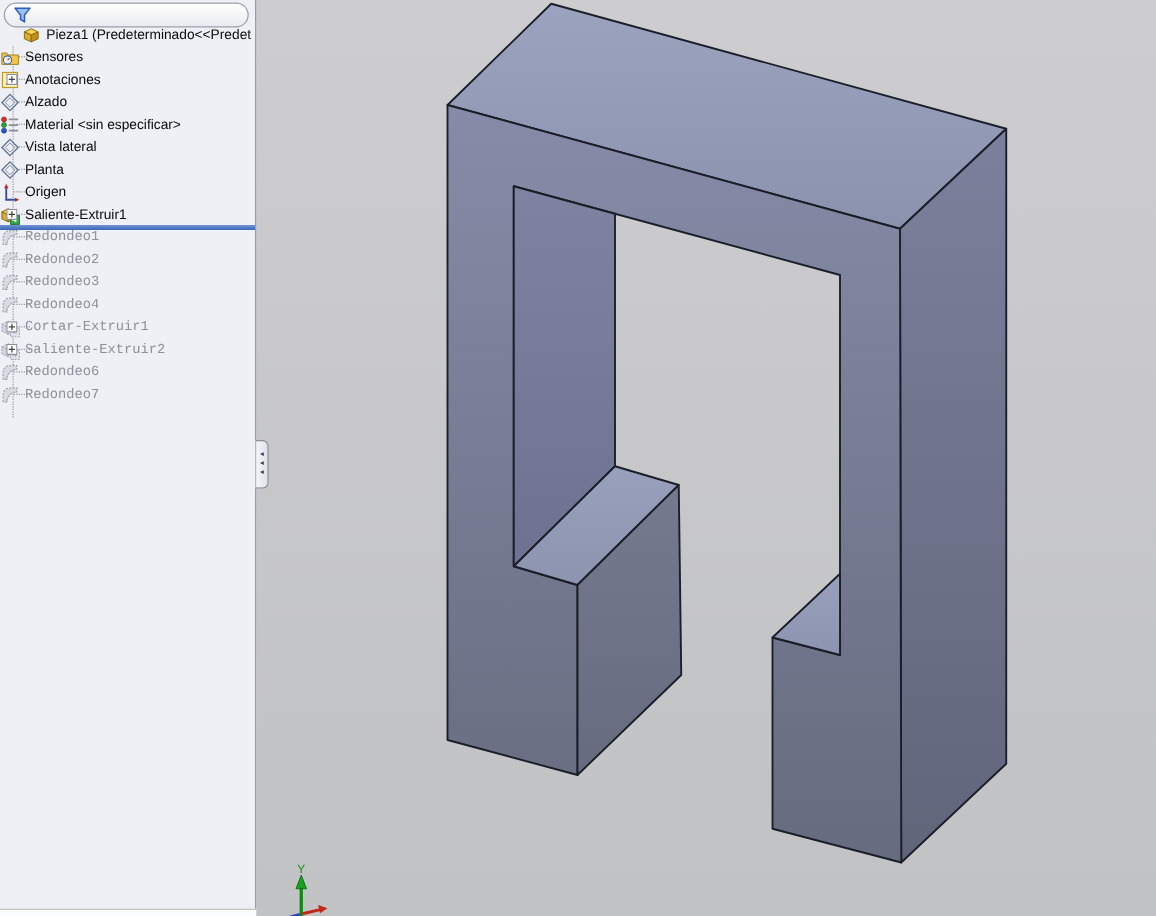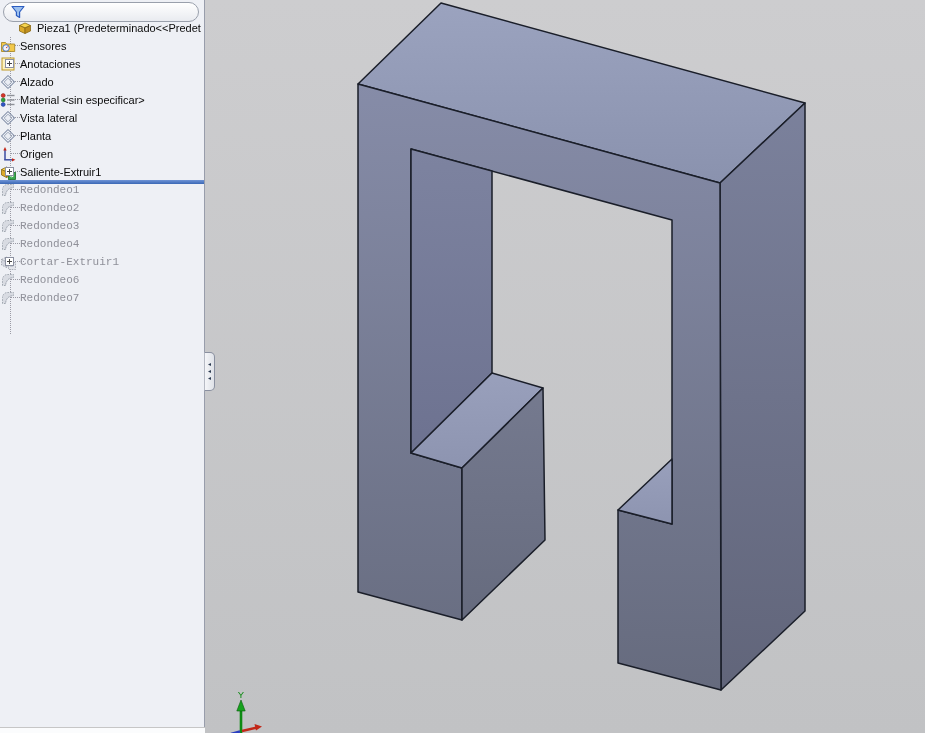--- a/index.html
+++ b/index.html
@@ -244,20 +244,42 @@
     <polygon points="6.5,8 11.5,5.5 11.5,11 6.5,13.5" fill="#c8ccd6"></polygon>
             </g>
     <rect x="8.5" y="8.5" width="7" height="7" fill="#e2e4ea" stroke="#9aa0aa" stroke-width="0.8" stroke-dasharray="1.6,1.1"></rect>
     <path d="M10,12 h3.2" stroke="#aab0ba" stroke-width="1.1"></path>
           </svg>
         </span>
         <span class="tlabel">Cortar-Extruir1</span>
       </div>
       <div class="trow gray">
         <div class="hline"></div>
+        <span class="expander">
+          <svg viewBox="0 0 9 9" width="9" height="9">
+  <rect x="0.5" y="0.5" width="8" height="8" fill="#ffffff" stroke="#8b90a0"></rect>
+  <line x1="2" y1="4.5" x2="7" y2="4.5" stroke="#444" stroke-width="1"></line>
+  <line x1="4.5" y1="2" x2="4.5" y2="7" stroke="#444" stroke-width="1"></line>
+          </svg>
+        </span>
+        <span class="ticon">
+          <svg viewBox="0 0 16 16">
+            <g stroke="#9aa0aa" stroke-width="0.8" stroke-linejoin="round" stroke-dasharray="1.6,1.1">
+      <polygon points="1.5,5.5 6.5,3 11.5,5.5 6.5,8" fill="#dcdfe6"></polygon>
+      <polygon points="1.5,5.5 6.5,8 6.5,13.5 1.5,11" fill="#d2d5de"></polygon>
+      <polygon points="6.5,8 11.5,5.5 11.5,11 6.5,13.5" fill="#c8ccd6"></polygon>
+            </g>
+      <rect x="8.5" y="8.5" width="7" height="7" fill="#e2e4ea" stroke="#9aa0aa" stroke-width="0.8" stroke-dasharray="1.6,1.1"></rect>
+      <path d="M10,12 h3.2 M13.2,12 l-1.3,-1.3 M13.2,12 l-1.3,1.3" stroke="#aab0ba" stroke-width="1" fill="none"></path>
+          </svg>
+        </span>
+        <span class="tlabel">Saliente-Extruir2</span>
+      </div>
+      <div class="trow gray">
+        <div class="hline"></div>
         <span class="ticon">
           <svg viewBox="0 0 16 16">
     <path d="M2.5,13.5 V7.5 A5,5 0 0 1 7.5,2.5 H13.5 V5.5 A8,8 0 0 0 5.5,13.5 Z" fill="#d8dbe2" stroke="#9aa0aa" stroke-width="0.9" stroke-dasharray="1.6,1.1"></path>
     <path d="M5.5,13.5 A8,8 0 0 1 13.5,5.5" fill="none" stroke="#b8bcc6" stroke-width="0.7"></path>
           </svg>
         </span>
         <span class="tlabel">Redondeo6</span>
       </div>
       <div class="trow gray">
         <div class="hline"></div>

